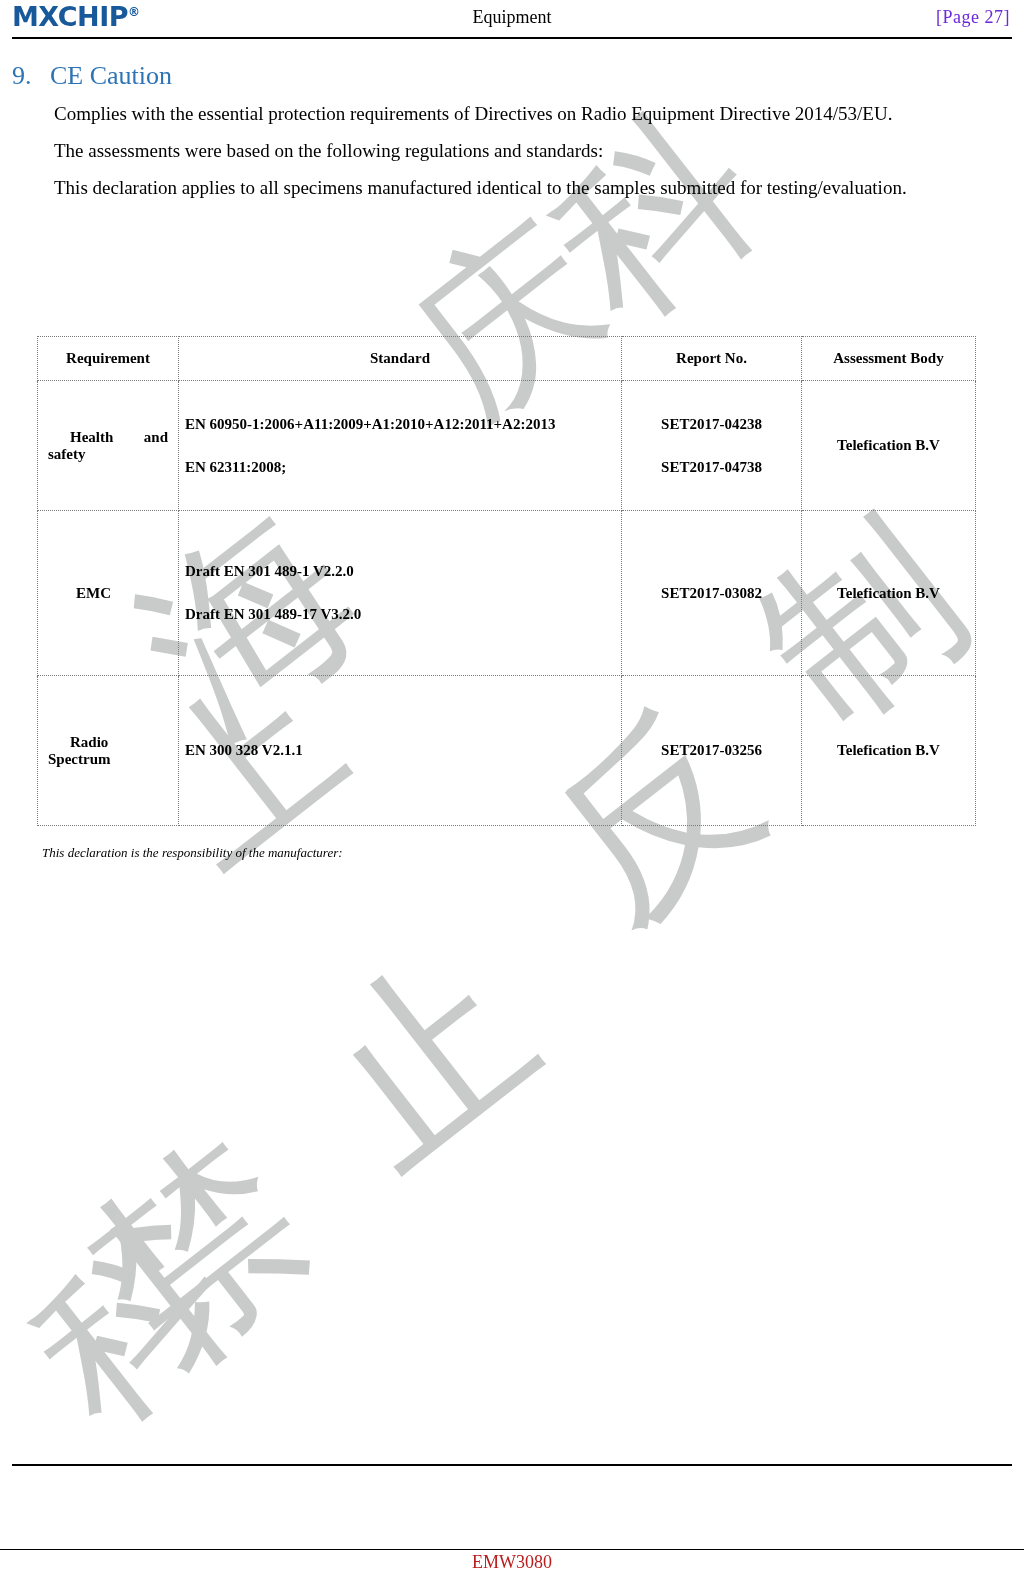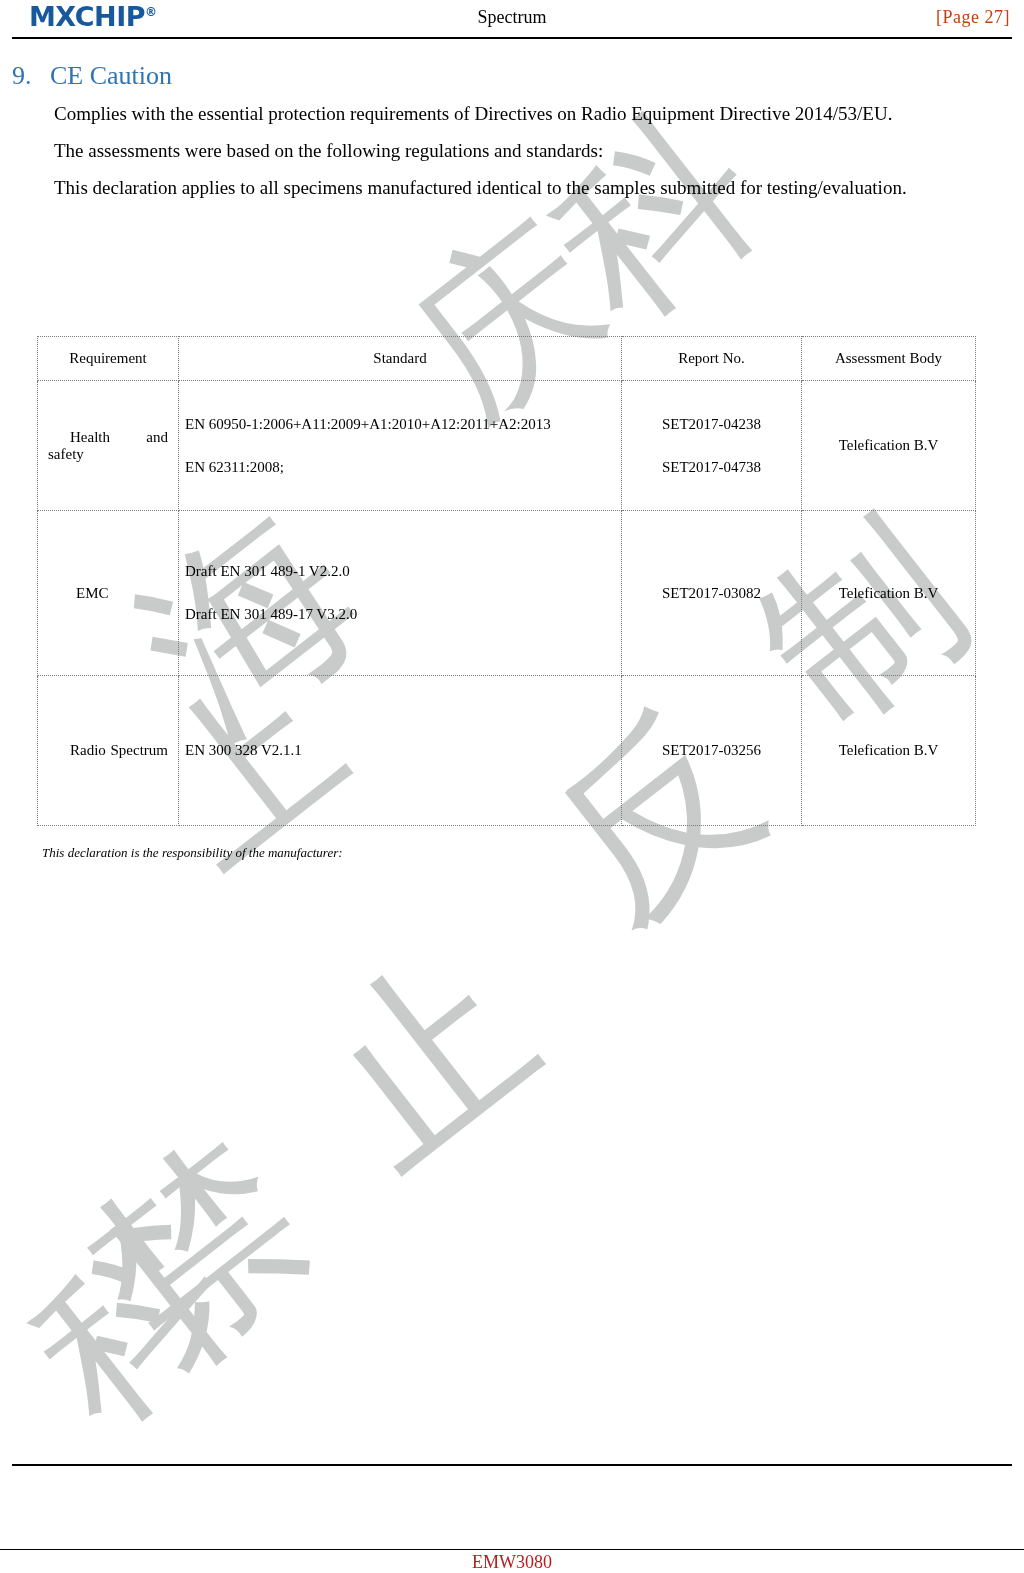--- a/index.html
+++ b/index.html
@@ -53,40 +53,39 @@
   }
   #logo {
     position: absolute;
     left: 0; top: 3px;
     font-family: "DejaVu Sans", sans-serif;
     font-weight: bold;
     font-size: 27px;
     letter-spacing: -0.5px;
     color: #17599b;
     line-height: 1;
-    margin-left: 17px;
   }
   #logo .reg {
     font-size: 12px;
     vertical-align: super;
     font-weight: bold;
   }
   #header-title {
     position: absolute;
     left: 0; top: 7px;
     width: 1000px;
     text-align: center;
     font-size: 18px;
     color: #000;
   }
   #header-page {
     position: absolute;
     right: 2px; top: 7px;
     font-size: 18px;
-    color: #c2410c;
+    color: #6d28d9;
     letter-spacing: 0.5px;
   }
   #header-rule {
     position: absolute;
     left: 12px; top: 37px;
     width: 1000px;
     height: 0;
     border-top: 2px solid #000;
   }
 
@@ -123,21 +122,21 @@
     width: 938px;
     border-collapse: collapse;
     table-layout: fixed;
     background: transparent;
     z-index: 3;
   }
   #std-table td, #std-table th {
     border: 1px dotted #7a7a7a;
     padding: 0 6px;
     font-size: 15px;
-    font-weight: normal;
+    font-weight: bold;
     color: #000;
     vertical-align: middle;
     background: transparent;
   }
   #std-table th { text-align: center; height: 44px; }
   #std-table td { text-align: center; }
 
   col.c1 { width: 141px; }
   col.c2 { width: 443px; }
   col.c3 { width: 180px; }
@@ -209,21 +208,21 @@
   <span class="wm-char" style="left:160px;  top:680px;  font-size:175px; transform:rotate(-38deg);">上</span>
   <span class="wm-char" style="left:330px;  top:960px;  font-size:195px; transform:rotate(-38deg);">止</span>
   <span class="wm-char" style="left:100px;  top:1150px; font-size:200px; transform:rotate(-38deg);">禁</span>
   <span class="wm-char" style="left:40px;   top:1230px; font-size:185px; transform:rotate(-38deg);">科</span>
 </div>
 
 <div id="page">
 
   <div id="header">
     <div id="logo"><span>MXCHIP</span><span class="reg">®</span></div>
-    <div id="header-title">Spectrum</div>
+    <div id="header-title">Equipment</div>
     <div id="header-page">[Page  27]</div>
   </div>
   <div id="header-rule"></div>
 
   <div id="content">
     <h1 id="section-title"><span class="num">9.</span><span>CE Caution</span></h1>
 
     <p class="body-par">Complies with the essential protection requirements of Directives on Radio Equipment Directive 2014/53/EU.</p>
     <p class="body-par last-left">The assessments were based on the following regulations and standards:</p>
     <p class="body-par">This declaration applies to all specimens manufactured identical to the samples submitted for testing/evaluation.</p>

